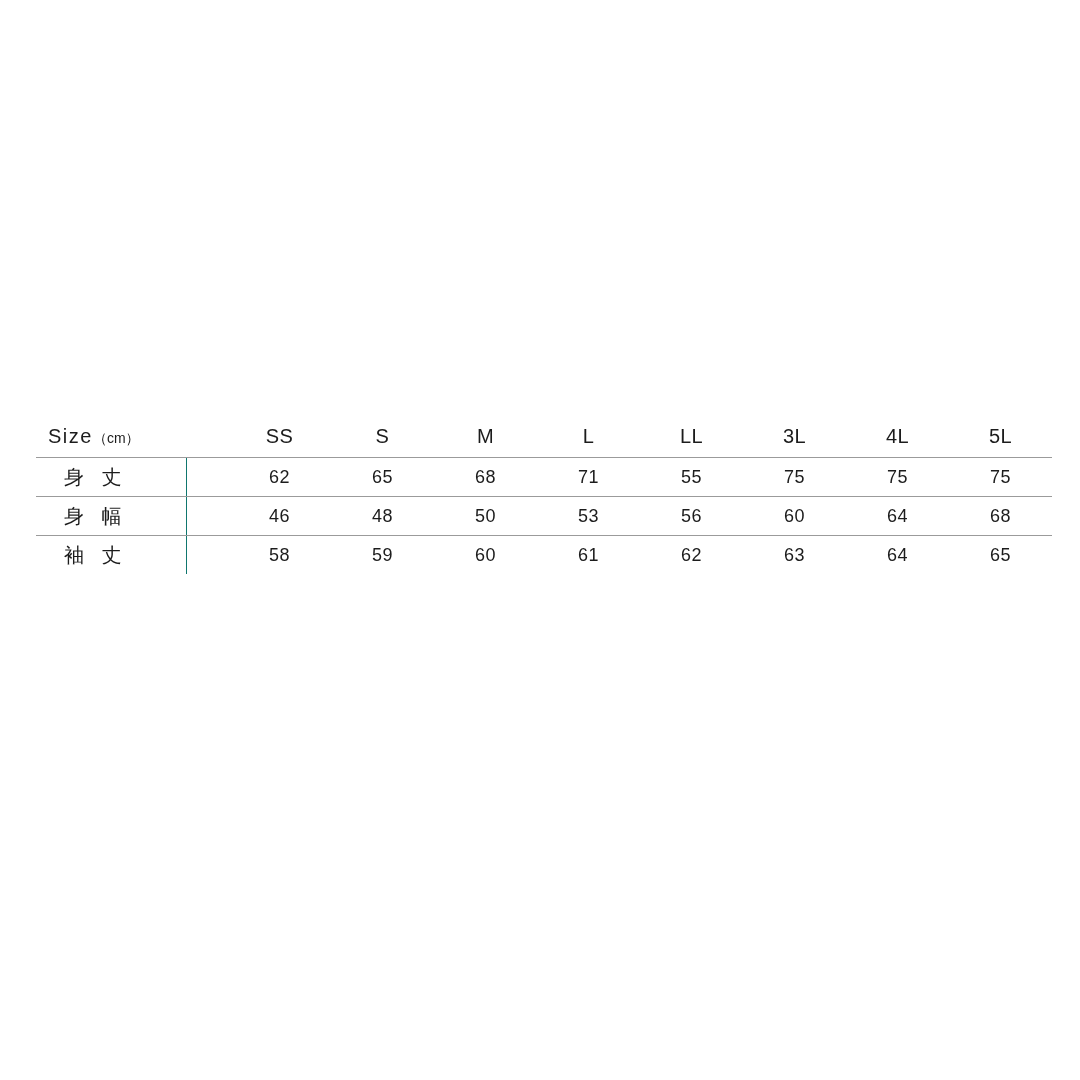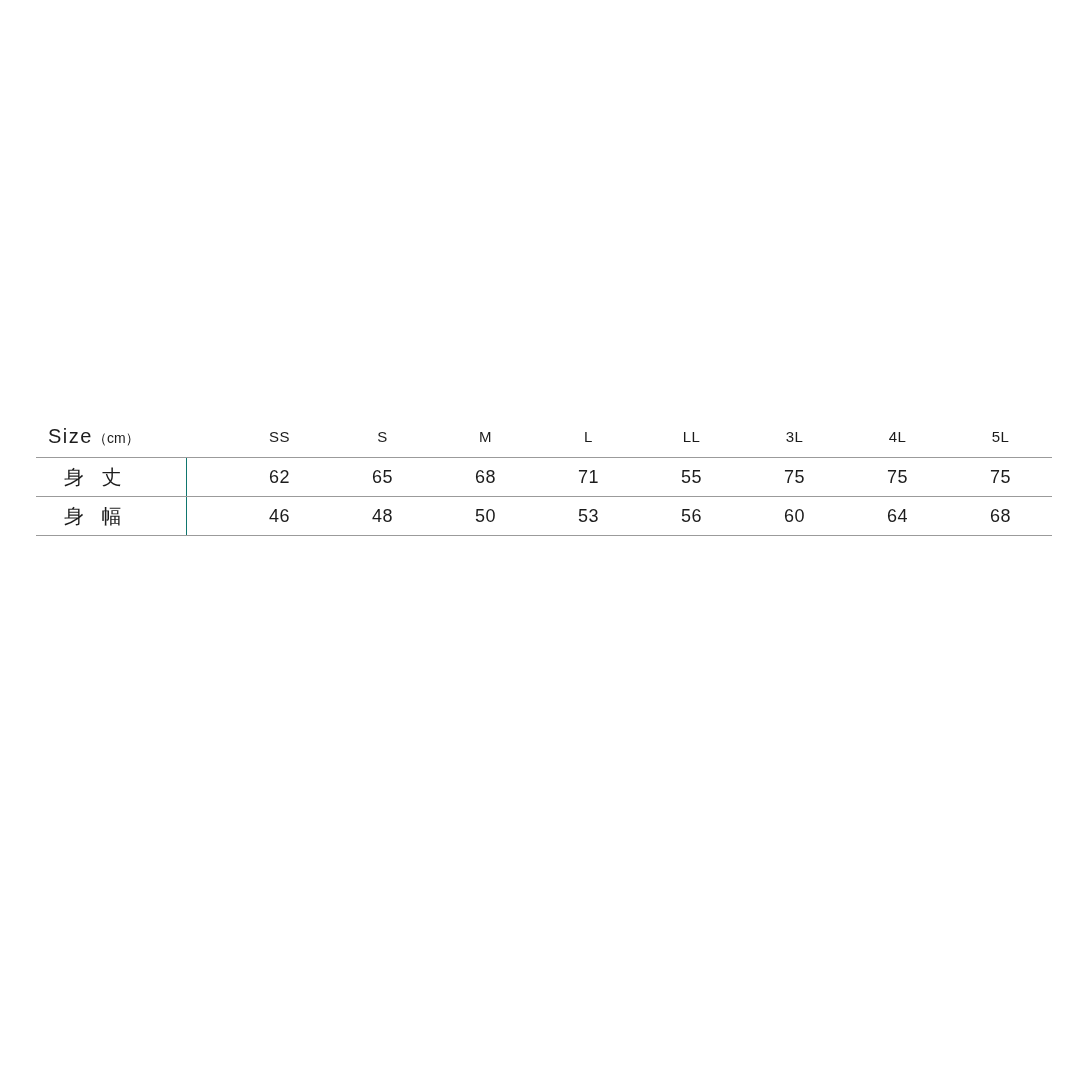--- a/index.html
+++ b/index.html
@@ -41,21 +41,21 @@
     text-align: center;
     vertical-align: middle;
     height: 38px;
     font-size: 18px;
     color: #1c1c1c;
     letter-spacing: 0.5px;
   }
 
   
   tr.head-row th {
-    font-size: 15px;
+    font-size: 20px;
     padding-bottom: 2px;
   }
   tr.head-row th.size-title {
     text-align: left;
     padding-left: 12px;
     font-size: 20px;
     letter-spacing: 1.5px;
   }
   .cm-unit {
     font-size: 14px;
@@ -132,15 +132,27 @@
         <td class="spacer"></td>
         <td class="num">46</td>
         <td class="num">48</td>
         <td class="num">50</td>
         <td class="num">53</td>
         <td class="num">56</td>
         <td class="num">60</td>
         <td class="num">64</td>
         <td class="num">68</td>
       </tr>
+      <tr class="data-row last-row">
+        <td class="row-label">袖 丈</td>
+        <td class="spacer"></td>
+        <td class="num">58</td>
+        <td class="num">59</td>
+        <td class="num">60</td>
+        <td class="num">61</td>
+        <td class="num">62</td>
+        <td class="num">63</td>
+        <td class="num">64</td>
+        <td class="num">65</td>
+      </tr>
     </tbody>
   </table>
 </div>
 
 </body></html>

